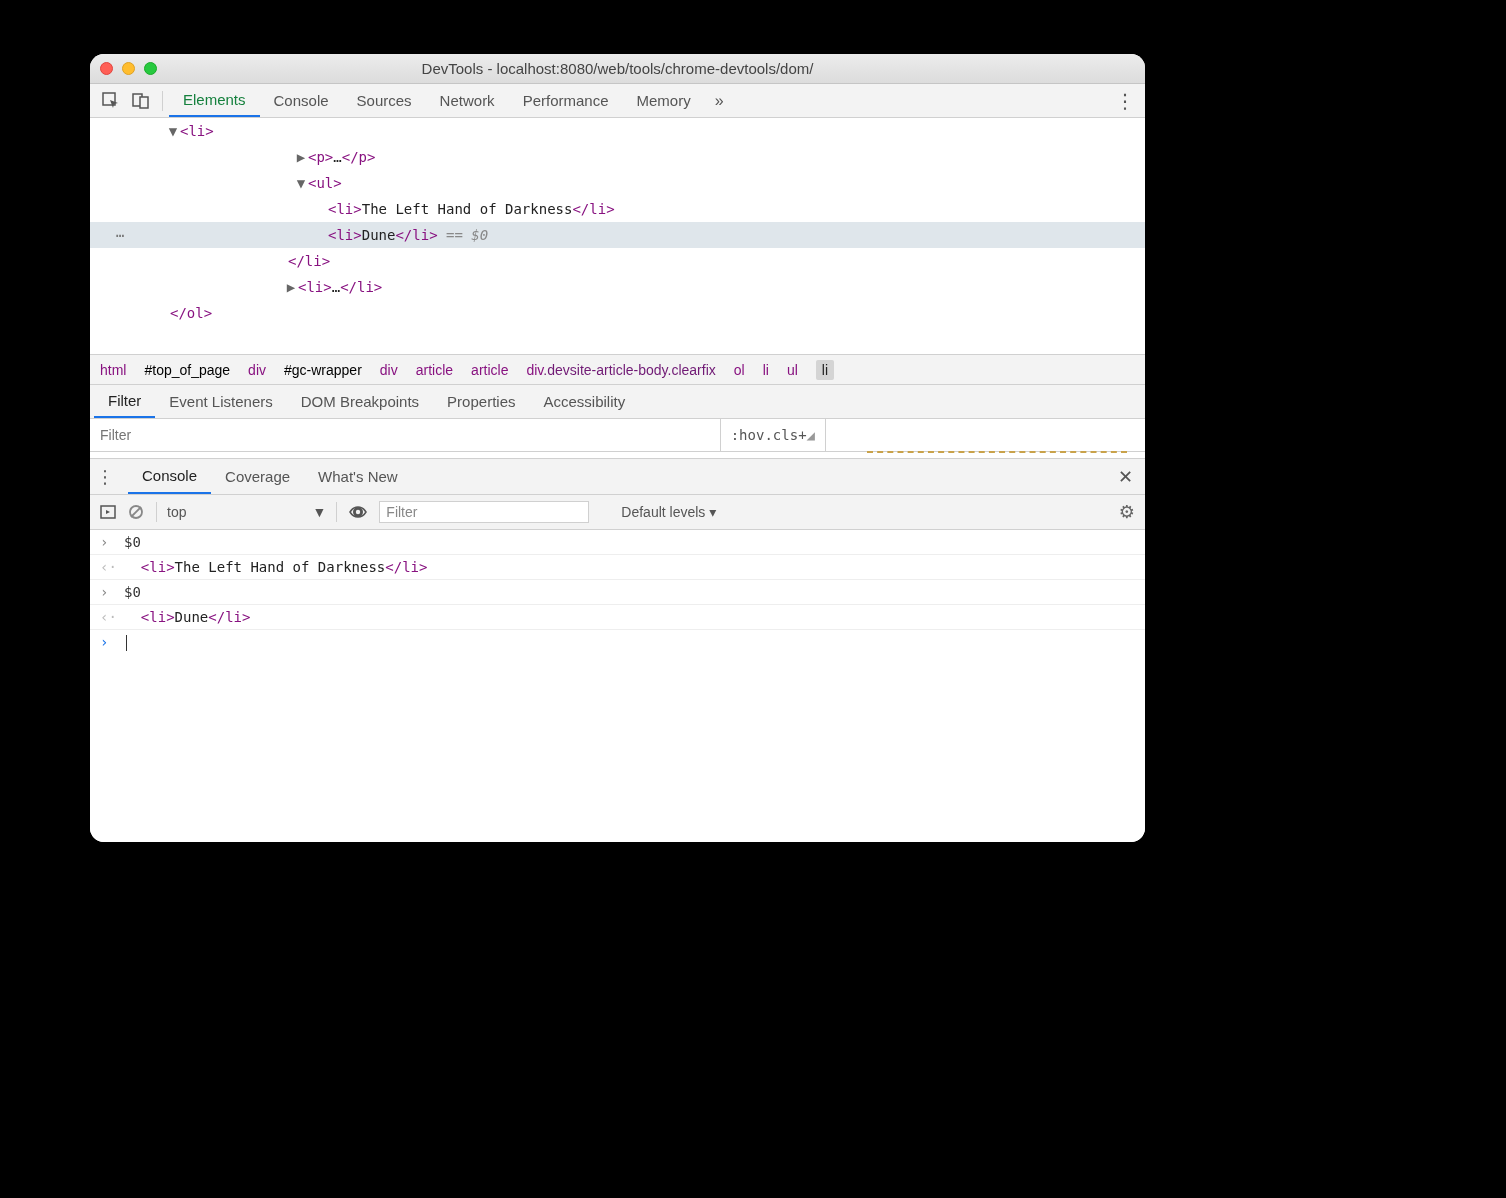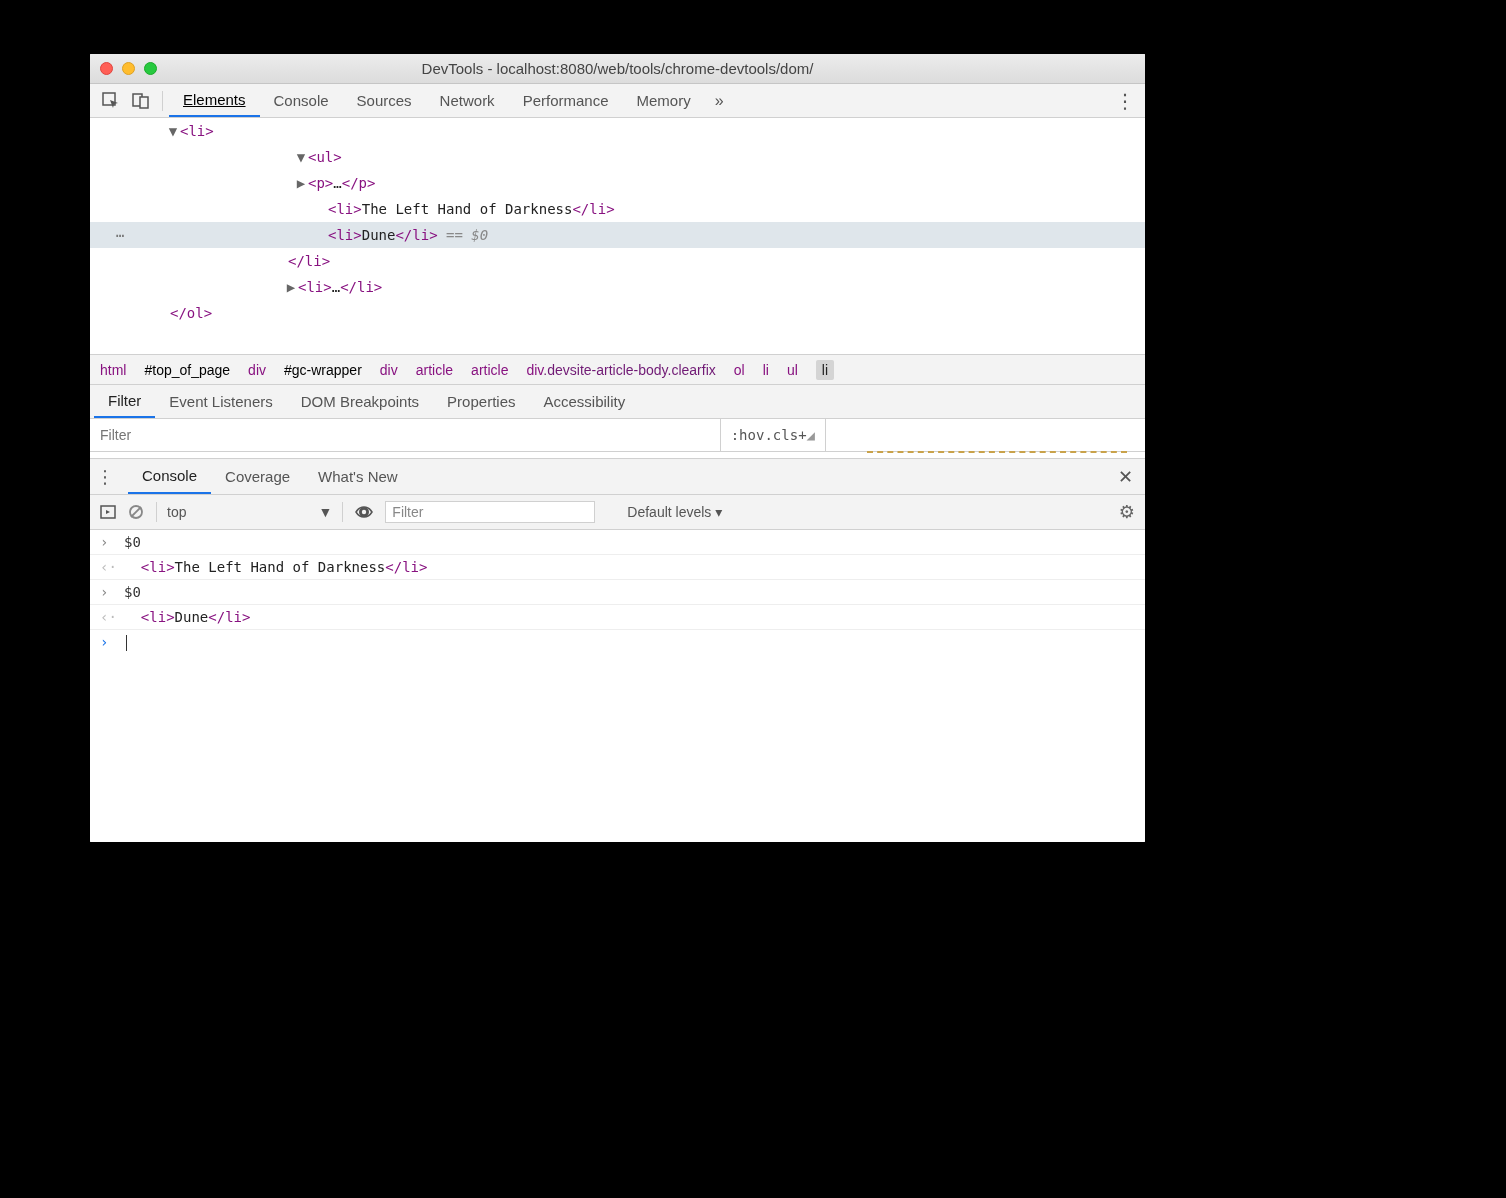--- a/index.html
+++ b/index.html
@@ -13,21 +13,21 @@
     height: 1198px;
     position: relative;
   }
   .window {
     position: absolute;
     left: 90px;
     top: 54px;
     width: 1055px;
     height: 788px;
     background: #fff;
-    border-radius: 1px;
+    border-radius: 14px;
     box-shadow: 0 20px 60px rgba(0,0,0,0.55);
     overflow: hidden;
     display: flex;
     flex-direction: column;
   }
   .titlebar {
     height: 30px;
     background: linear-gradient(#ececec,#dcdcdc);
     border-bottom: 1px solid #c5c5c5;
     display: flex;
@@ -62,21 +62,21 @@
   .sep { width: 1px; height: 20px; background: #d0d0d0; margin: 0 6px; }
   .tabs { display: flex; align-items: center; height: 100%; }
   .tab {
     padding: 0 14px;
     height: 100%;
     display: flex; align-items: center;
     color: #555;
     font-size: 15px;
     cursor: pointer;
   }
-  .tab.active { color: #000000; border-bottom: 2px solid #1a73e8; text-decoration: underline; }
+  .tab.active { color: #15803d; border-bottom: 2px solid #1a73e8; }
   .more-chevrons { color: #555; padding: 0 10px; font-size: 16px; }
 
   .elements-pane {
     flex: 0 0 auto;
     height: 236px;
     background: #fff;
     overflow: hidden;
     font-family: Menlo, Consolas, monospace;
     font-size: 14px;
     line-height: 26px;
@@ -160,21 +160,21 @@
   .drawer-tabs .vdots { position:absolute; left:6px; color:#555; font-size:18px;}
   .drawer-tabs .close-x { position:absolute; right:12px; color:#555; font-size:18px;}
   .drawer-tabs .tabs-wrap { margin-left: 34px; display:flex; height:100%; }
 
   .console-toolbar {
     height: 36px; border-top:1px solid #d0d0d0; border-bottom:1px solid #d0d0d0;
     background:#f3f3f3; display:flex; align-items:center; padding:0 10px; gap:12px; flex:none;
     font-size:14px; color:#555;
   }
   .console-toolbar .ctx {
-    display:flex; align-items:center; gap:12px; padding:0 10px; border-left:1px solid #d0d0d0; border-right:1px solid #d0d0d0; height:60%;
+    display:flex; align-items:center; gap:6px; padding:0 10px; border-left:1px solid #d0d0d0; border-right:1px solid #d0d0d0; height:60%;
   }
   .console-toolbar .cfilter {
     background:#fff; border:1px solid #d0d0d0; height:22px; width:210px; padding:0 6px; color:#888;
     display:flex; align-items:center; font-size:14px;
   }
   .console-toolbar .gear { margin-left:auto; font-size:18px; color:#666; }
 
   .console-body {
     flex: 1 1 auto; background:#fff; font-family: Menlo, Consolas, monospace;
     font-size: 14px; overflow:auto;
@@ -225,22 +225,22 @@
       <div class="tab">Network</div>
       <div class="tab">Performance</div>
       <div class="tab">Memory</div>
       <div class="more-chevrons">»</div>
     </div>
     <div class="abs-more">⋮</div>
   </div>
 
   <div class="elements-pane">
     <div class="line" style="padding-left:76px"><span class="expander">▼</span><span class="tag">&lt;li&gt;</span></div>
+    <div class="line" style="padding-left:204px"><span class="expander">▶</span><span class="tag">&lt;p&gt;</span><span class="txt">…</span><span class="tag">&lt;/p&gt;</span></div>
     <div class="line" style="padding-left:204px"><span class="expander">▼</span><span class="tag">&lt;ul&gt;</span></div>
-    <div class="line" style="padding-left:204px"><span class="expander">▶</span><span class="tag">&lt;p&gt;</span><span class="txt">…</span><span class="tag">&lt;/p&gt;</span></div>
     <div class="line" style="padding-left:238px"><span class="tag">&lt;li&gt;</span><span class="txt">The Left Hand of Darkness</span><span class="tag">&lt;/li&gt;</span></div>
     <div class="line row-selected" style="padding-left:238px"><span class="tag">&lt;li&gt;</span><span class="txt">Dune</span><span class="tag">&lt;/li&gt;</span><span class="gray"> == $0</span></div>
     <div class="line" style="padding-left:198px"><span class="tag">&lt;/li&gt;</span></div>
     <div class="line" style="padding-left:194px"><span class="expander">▶</span><span class="tag">&lt;li&gt;</span><span class="txt">…</span><span class="tag">&lt;/li&gt;</span></div>
     <div class="line" style="padding-left:80px"><span class="tag">&lt;/ol&gt;</span></div>
   </div>
 
   <div class="breadcrumbs">
     <span class="bc">html</span>
     <span class="bc idhash">#top_of_page</span>

